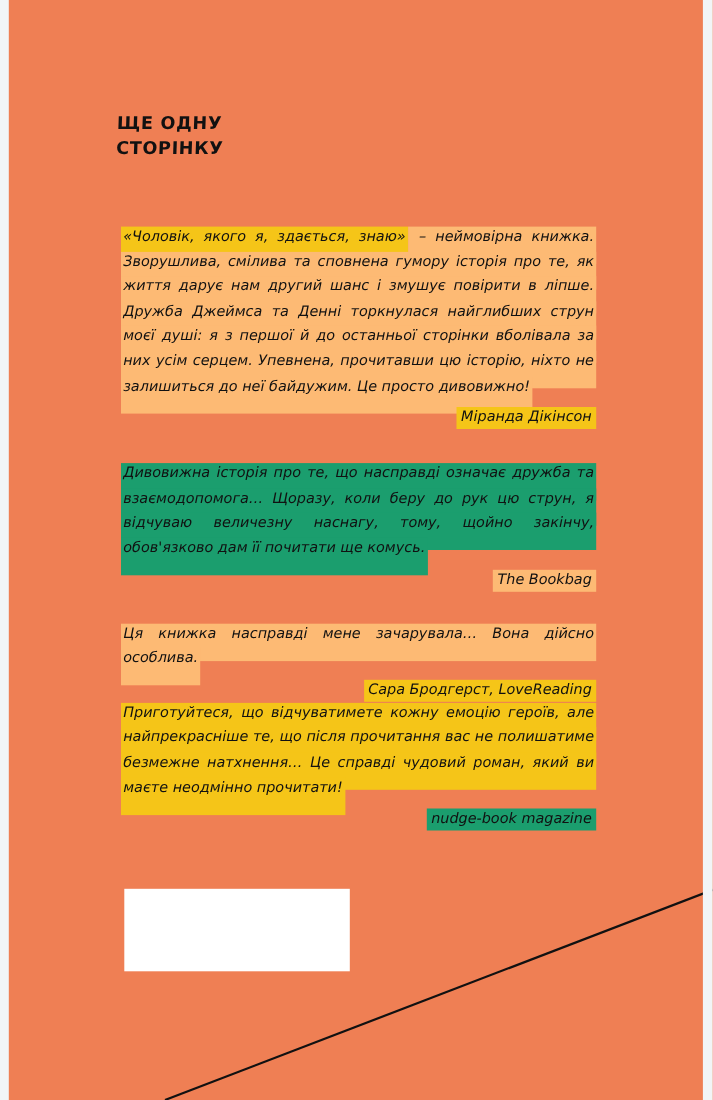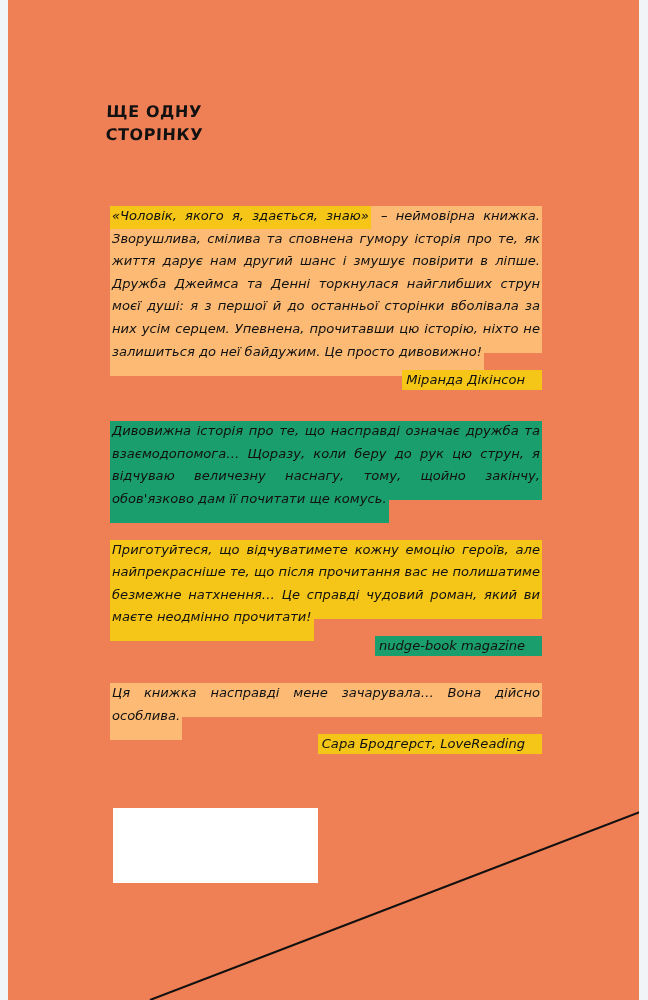--- a/index.html
+++ b/index.html
@@ -76,21 +76,21 @@
   .attrib {
     margin-top: 7px;
     text-align: right;
     font-family: "DejaVu Sans", sans-serif;
     font-style: italic;
     font-size: 13.1px;
     line-height: 20px;
     color: #111111;
   }
   .attrib span {
-    padding: 2px 17px 3px 4px;
+    padding: 2px 4px 3px 4px;
   }
   .q1 { margin-bottom: 30px; }
   .q2 { margin-bottom: 28px; }
   .q3 { margin-bottom: 26px; }
   .q4 { margin-bottom: 0; }
 
   .white-box {
     position: absolute;
     left: 113px;
     top: 808px;
@@ -124,30 +124,31 @@
 
   <div class="quotes">
 
     <div class="quote-block q1">
       <div class="q-body"><span class="hl hl-yellow">«Чоловік, якого я, здається, знаю»</span><span class="hl hl-white"> – неймовірна книжка. Зворушлива, смілива та сповнена гумору історія про те, як життя дарує нам другий шанс і змушує повірити в ліпше. Дружба Джеймса та Денні торкнулася найглибших струн моєї душі: я з першої й до останньої сторінки вболівала за них усім серцем. Упевнена, прочитавши цю історію, ніхто не залишиться до неї байдужим. Це просто дивовижно!</span></div>
       <div class="attrib"><span class="hl-yellow">Міранда Дікінсон</span></div>
     </div>
 
     <div class="quote-block q2">
       <div class="q-body"><span class="hl hl-green">Дивовижна історія про те, що насправді означає дружба та взаємодопомога… Щоразу, коли беру до рук цю струн, я відчуваю величезну наснагу, тому, щойно закінчу, обов'язково дам її почитати ще комусь.</span></div>
+      <div class="attrib"><span class="hl-white">The Bookbag</span></div>
+    </div>
+
+    <div class="quote-block q4">
+      <div class="q-body"><span class="hl hl-white">Ця книжка насправді мене зачарувала… Вона дійсно особлива.</span></div>
+      <div class="attrib"><span class="hl-yellow">Сара Бродгерст, LoveReading</span></div>
     </div>
 
     <div class="quote-block q3">
       <div class="q-body"><span class="hl hl-yellow">Приготуйтеся, що відчуватимете кожну емоцію героїв, але найпрекрасніше те, що після прочитання вас не полишатиме безмежне натхнення… Це справді чудовий роман, який ви маєте неодмінно прочитати!</span></div>
       <div class="attrib"><span class="hl-green">nudge-book magazine</span></div>
-    </div>
-
-    <div class="quote-block q4">
-      <div class="q-body"><span class="hl hl-white">Ця книжка насправді мене зачарувала… Вона дійсно особлива.</span></div>
-      <div class="attrib"><span class="hl-yellow">Сара Бродгерст, LoveReading</span></div>
     </div>
 
   </div>
 
   <div class="white-box"></div>
 
   <svg class="diag" viewBox="0 0 648 220">
     <line x1="648" y1="29" x2="150" y2="220"></line>
   </svg>
 

